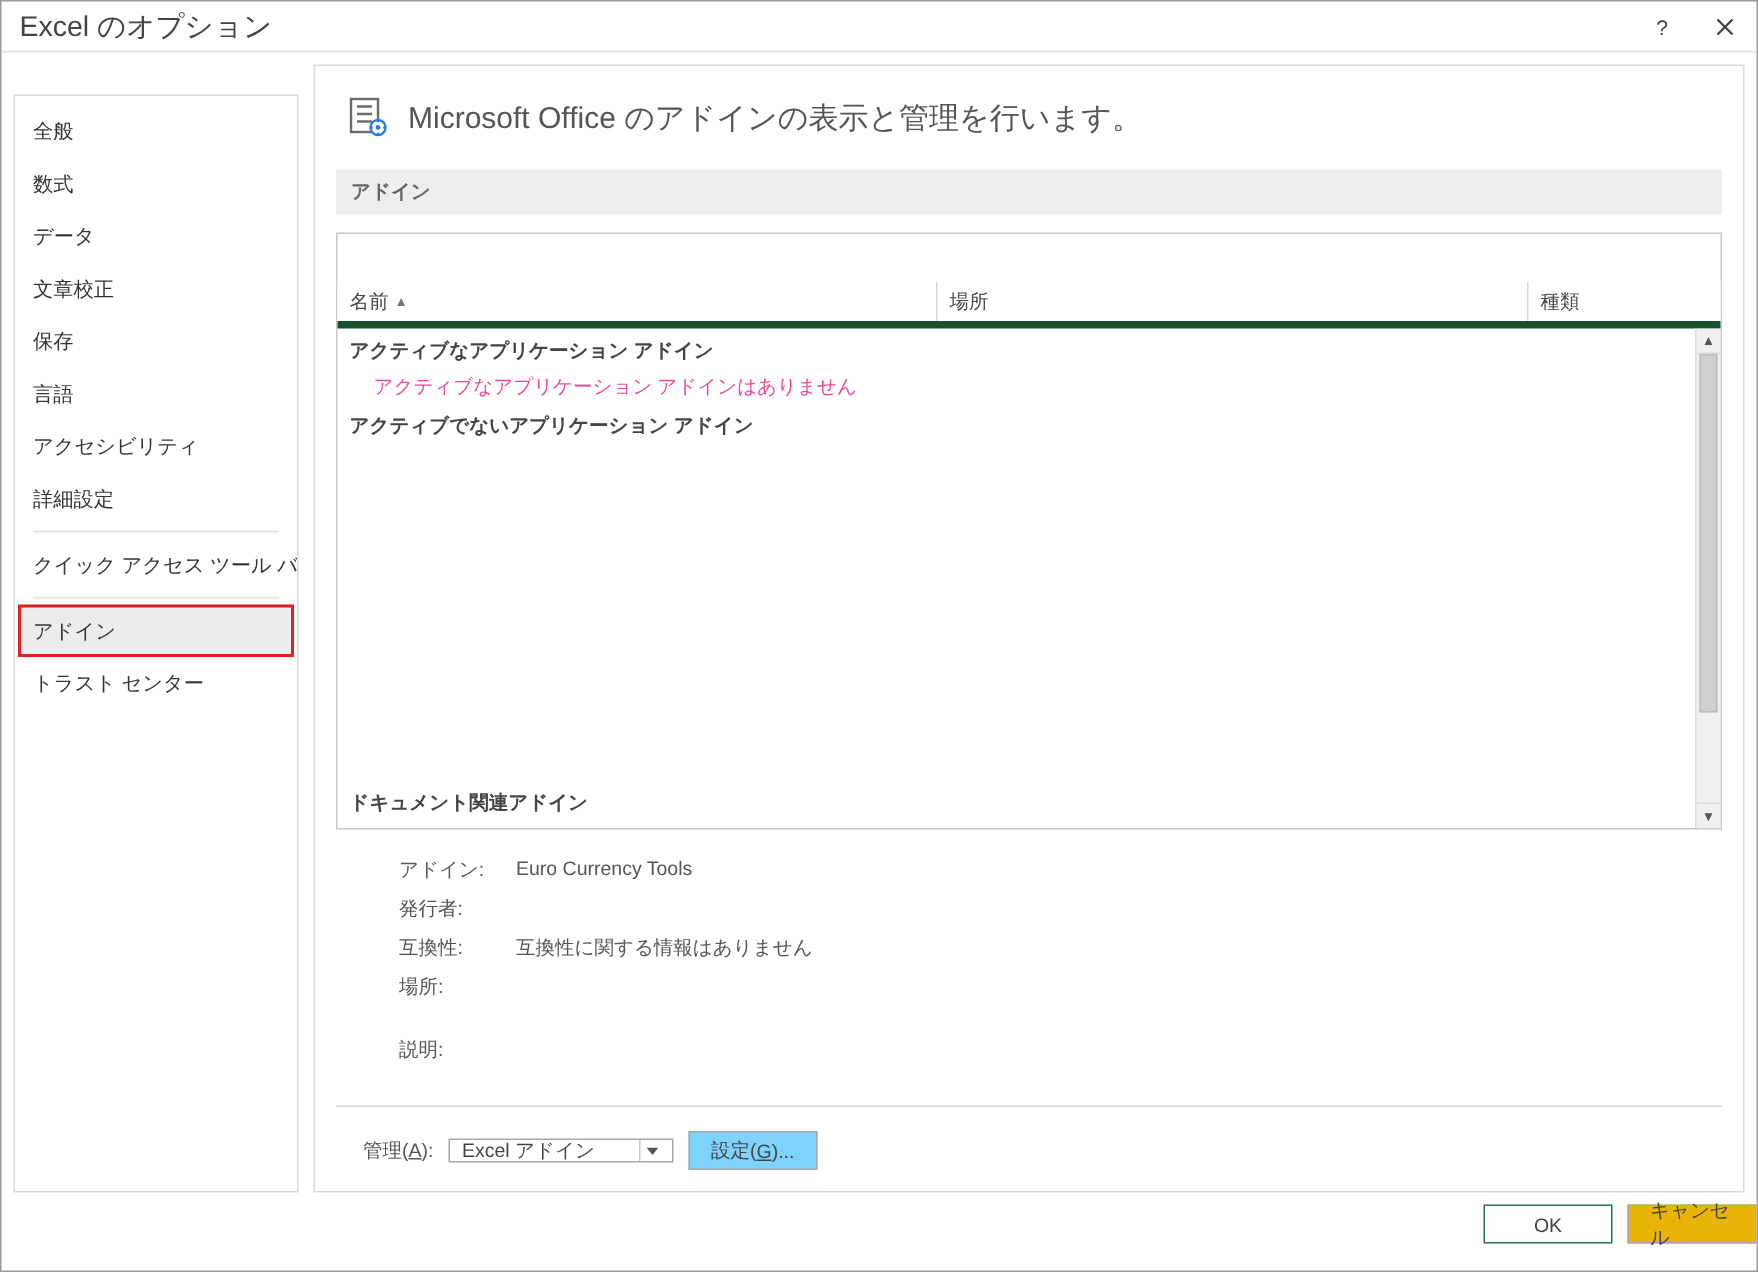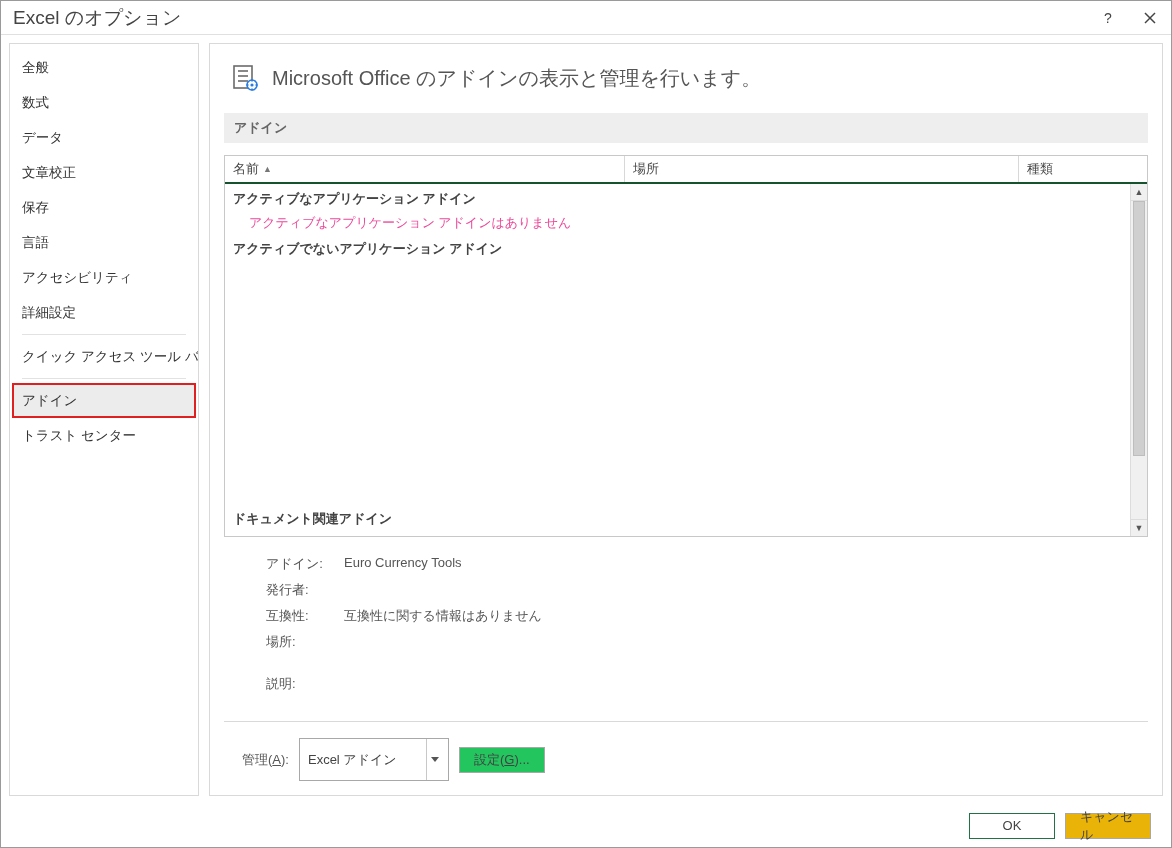--- a/index.html
+++ b/index.html
@@ -45,20 +45,21 @@
     min-height: 0;
   }
 
   
   .sidebar {
     width: 190px;
     border: 1px solid #d9d9d9;
     background: #fff;
     padding: 6px 2px;
     overflow: hidden;
+    margin-top: 20px;
   }
   .sidebar-item {
     padding: 8.5px 10px;
     font-size: 13.5px;
     color: #333;
     cursor: default;
     white-space: nowrap;
   }
   .sidebar-divider {
     height: 1px; background: #e2e2e2;
@@ -105,21 +106,22 @@
     margin-top: 12px;
     border: 1px solid #c8c8c8;
     display: flex;
     flex-direction: column;
     height: 402px;
     position: relative;
   }
   .list-head {
     display: flex;
     background: #fff;
-    border-bottom: 2px solid #14532d;
+    border-bottom: 5px solid #14532d;
+    margin-top: 32px;
   }
   .list-head .col {
     padding: 4px 8px;
     border-right: 1px solid #d8d8d8;
     font-size: 13px;
     display:flex; align-items:center; gap:4px;
     position:relative;
   }
   .list-head .col:last-child { border-right: none; }
   .col-name { width: 400px; }
@@ -185,43 +187,43 @@
   }
 
   
   .manage-row {
     display:flex; align-items:center; gap:10px;
     padding-left: 18px;
   }
   .manage-row .label { color:#555; }
   .manage-row .mnemonic { text-decoration: underline; }
   .combo {
-    width: 150px; height:43px;
+    width: 150px; height:16px;
     border:1px solid #a8a8a8;
     display:flex; align-items:center; justify-content:space-between;
     padding: 0 4px 0 8px;
     font-size:13px; background:#fff;
   }
   .combo .caret {
     width:18px; height:100%; display:flex; align-items:center; justify-content:center;
     border-left:1px solid #c8c8c8;
   }
   .btn {
     height:26px; padding: 0 14px;
     border:1px solid #a8a8a8;
-    background:#22c55e;
+    background:#7dd3fc;
     display:flex; align-items:center; justify-content:center;
     font-size:13px;
   }
 
   
   .footer {
     height: 44px;
-    display:flex; align-items:center; justify-content:flex-end;
-    padding: 0 20px; gap:10px;
+    display:flex; justify-content:flex-end;
+    padding: 0 0; gap:10px;
   }
   .footer .btn.ok {
     width: 86px; border:1px solid #217346; background:#fff;
   }
   .footer .btn.cancel {
     width: 86px; background:#eab308;
   }
 </style>
 </head>
 <body>

